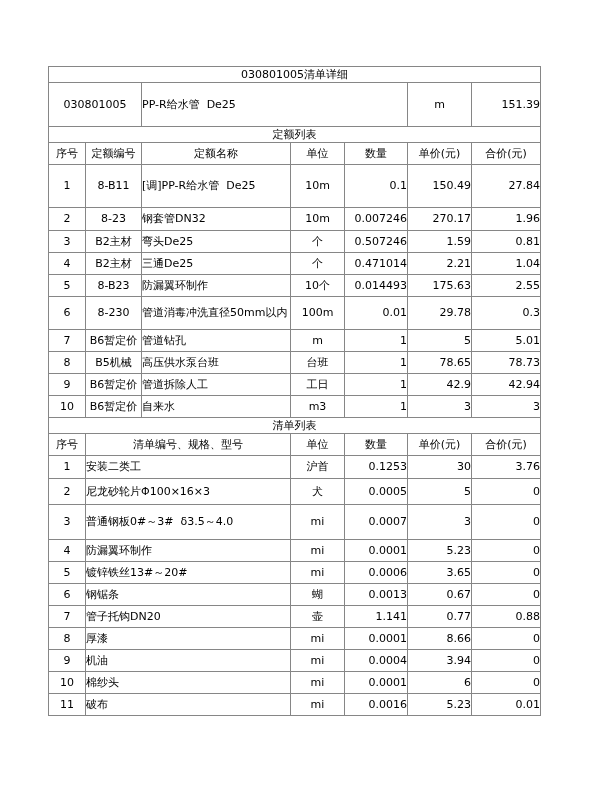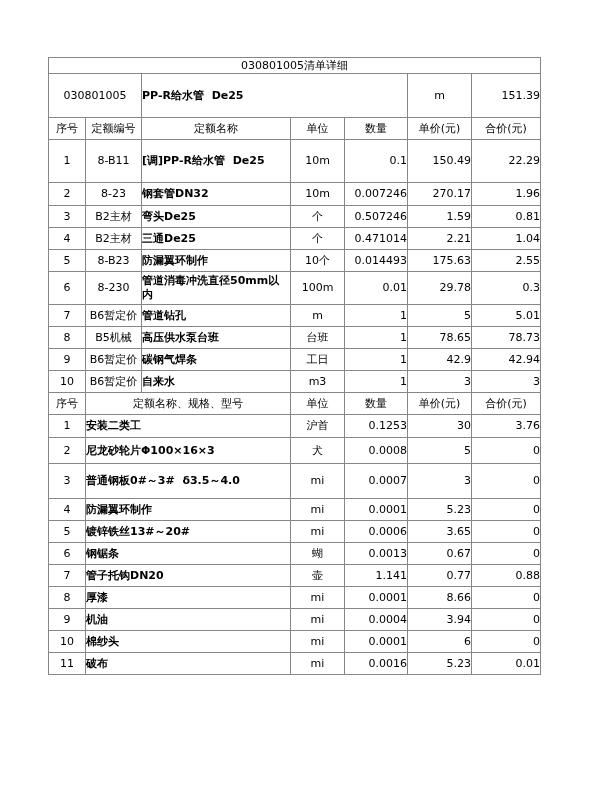--- a/index.html
+++ b/index.html
@@ -10,21 +10,21 @@
   body {
     width: 612px;
     height: 792px;
     position: relative;
     font-family: "DejaVu Sans", "Liberation Sans", sans-serif;
     color: #000000;
   }
   .sheet {
     position: absolute;
     left: 48px;
-    top: 57px;
+    top: 66px;
   }
   table.detail {
     border-collapse: collapse;
     table-layout: fixed;
     width: 492px;
   }
   table.detail td {
     border: 1px solid #868686;
     font-size: 11px;
     line-height: 1.25;
@@ -32,21 +32,20 @@
     overflow: hidden;
     vertical-align: middle;
   }
   td.c { text-align: center; }
   td.l {
     text-align: left;
     padding-left: 3px;
     padding-right: 2px;
     white-space: pre-wrap;
     word-break: break-all;
-    font-weight: bold;
   }
   td.r { text-align: right; padding-right: 4px; }
   tr.title-row td, tr.section-row td { height: 15px; }
 </style>
 </head>
 <body>
 
 <div class="sheet">
   <table class="detail">
     <colgroup>
@@ -65,41 +64,44 @@
     </tr>
 
 
     <tr style="height:44px">
       <td colspan="2" class="c">030801005</td>
       <td colspan="3" class="l">PP-R给水管  De25</td>
       <td class="c">m</td>
       <td class="r">151.39</td>
     </tr>
 
+    <tr class="section-row">
+      <td colspan="7" class="c">定额列表</td>
+    </tr>
 
     <tr style="height:22px">
       <td class="c">序号</td>
       <td class="c">定额编号</td>
       <td class="c">定额名称</td>
       <td class="c">单位</td>
       <td class="c">数量</td>
       <td class="c">单价(元)</td>
       <td class="c">合价(元)</td>
     </tr>
 
     </tbody>
       <tbody id="quota-body">
         <tr style="height: 43px;">
           <td class="c">1</td>
           <td class="c">8-B11</td>
           <td class="l">[调]PP-R给水管  De25</td>
           <td class="c">10m</td>
           <td class="r">0.1</td>
           <td class="r">150.49</td>
-          <td class="r">22.29</td>
+          <td class="r">27.84</td>
         </tr>
         <tr style="height: 23px;">
           <td class="c">2</td>
           <td class="c">8-23</td>
           <td class="l">钢套管DN32</td>
           <td class="c">10m</td>
           <td class="r">0.007246</td>
           <td class="r">270.17</td>
           <td class="r">1.96</td>
         </tr>
@@ -153,63 +155,66 @@
           <td class="c">B5机械</td>
           <td class="l">高压供水泵台班</td>
           <td class="c">台班</td>
           <td class="r">1</td>
           <td class="r">78.65</td>
           <td class="r">78.73</td>
         </tr>
         <tr style="height: 22px;">
           <td class="c">9</td>
           <td class="c">B6暂定价</td>
-          <td class="l">碳钢气焊条</td>
+          <td class="l">管道拆除人工</td>
           <td class="c">工日</td>
           <td class="r">1</td>
           <td class="r">42.9</td>
           <td class="r">42.94</td>
         </tr>
         <tr style="height: 22px;">
           <td class="c">10</td>
           <td class="c">B6暂定价</td>
           <td class="l">自来水</td>
           <td class="c">m3</td>
           <td class="r">1</td>
           <td class="r">3</td>
           <td class="r">3</td>
         </tr>
       </tbody>
 
     <tbody>
+        <tr class="section-row">
+      <td colspan="7" class="c">清单列表</td>
+    </tr>
 
     <tr style="height:22px">
       <td class="c">序号</td>
-      <td colspan="2" class="c">定额名称、规格、型号</td>
+      <td colspan="2" class="c">清单编号、规格、型号</td>
       <td class="c">单位</td>
       <td class="c">数量</td>
       <td class="c">单价(元)</td>
       <td class="c">合价(元)</td>
     </tr>
 
     </tbody>
       <tbody id="materials-body">
         <tr style="height: 23px;">
           <td class="c">1</td>
           <td class="l" colspan="2">安装二类工</td>
           <td class="c">沪首</td>
           <td class="r">0.1253</td>
           <td class="r">30</td>
           <td class="r">3.76</td>
         </tr>
         <tr style="height: 26px;">
           <td class="c">2</td>
           <td class="l" colspan="2">尼龙砂轮片Φ100×16×3</td>
           <td class="c">犬</td>
-          <td class="r">0.0008</td>
+          <td class="r">0.0005</td>
           <td class="r">5</td>
           <td class="r">0</td>
         </tr>
         <tr style="height: 35px;">
           <td class="c">3</td>
           <td class="l" colspan="2">普通钢板0#～3#  δ3.5～4.0</td>
           <td class="c">mi</td>
           <td class="r">0.0007</td>
           <td class="r">3</td>
           <td class="r">0</td>

